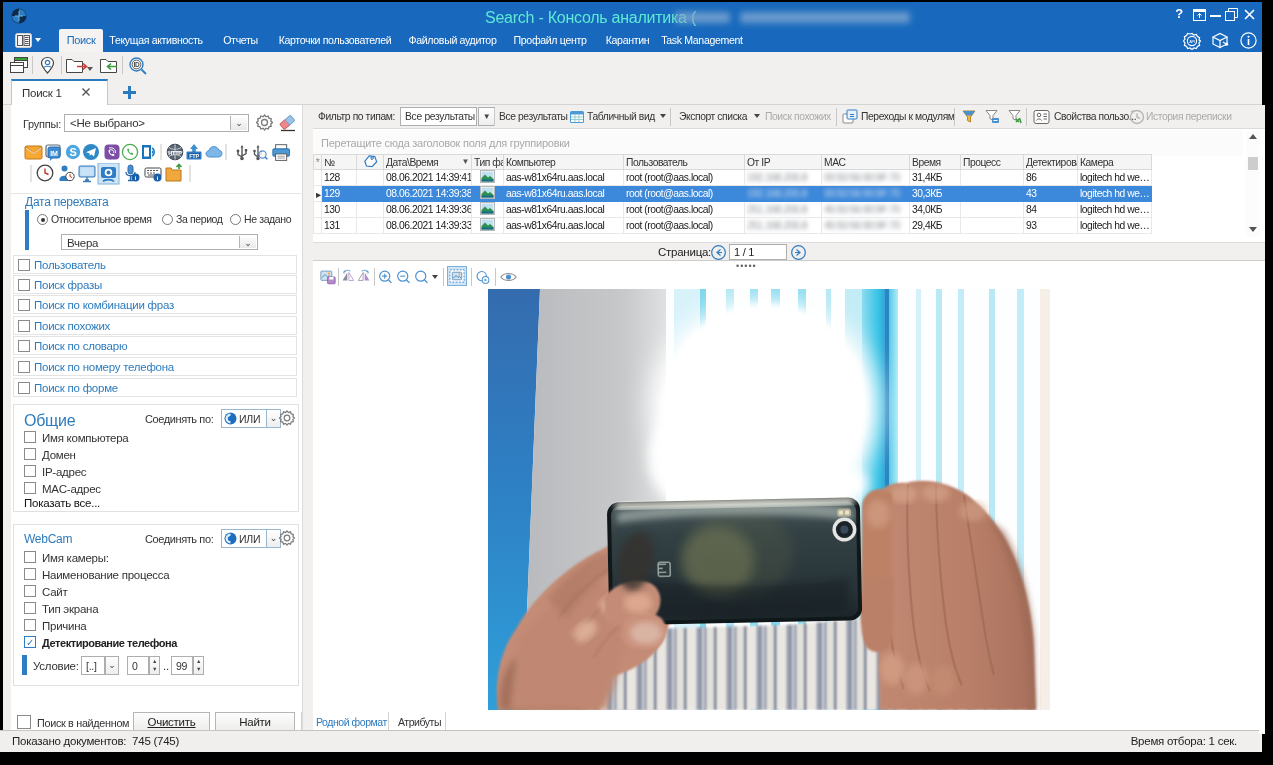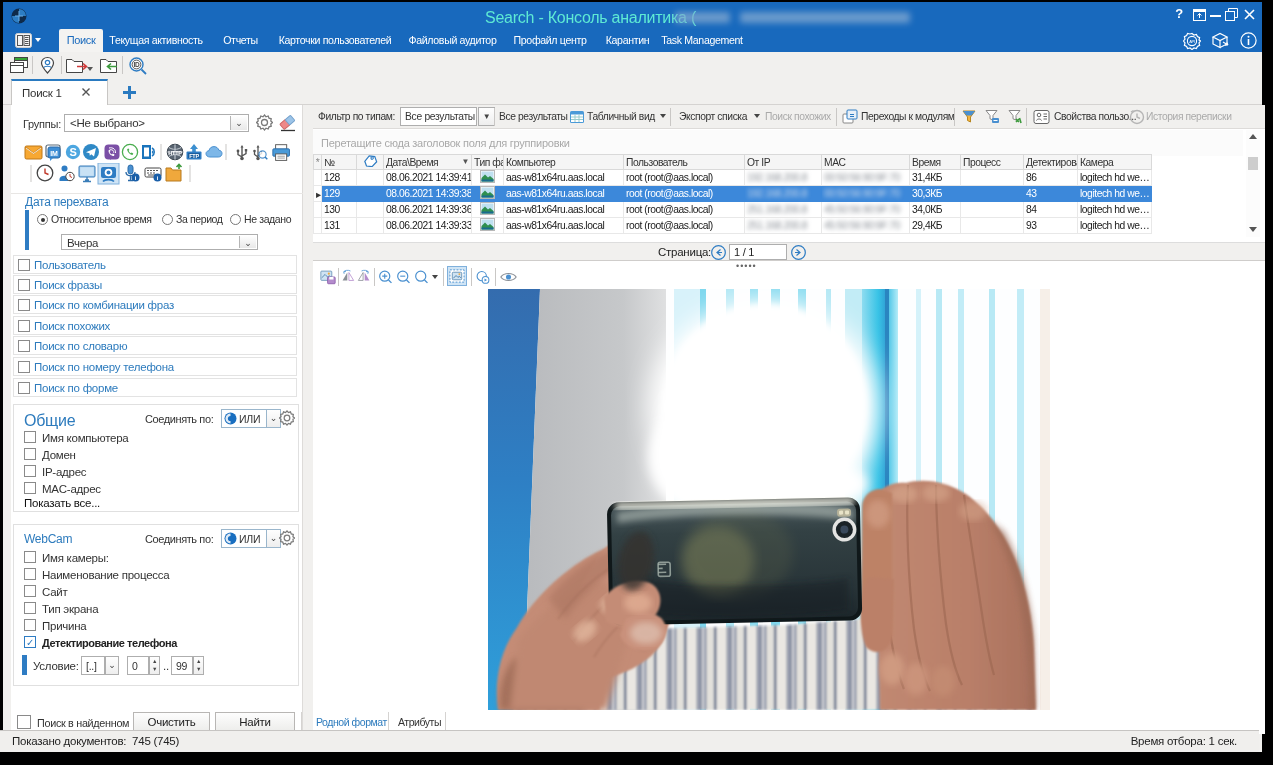--- a/index.html
+++ b/index.html
@@ -411,21 +411,21 @@
       <div class="combo" style="left:135px;top:131px;width:11px;height:19px;background:linear-gradient(#fefefe,#eee);text-align:center;font-size:5.5px;line-height:8px;color:#444;">▲<br>▼</div>
       <span class="slab" style="left:149px;top:135px;">..</span>
       <div class="combo" style="left:157px;top:131px;width:22px;height:19px;">
           <span style="position:absolute;left:4px;top:3px;font-size:10.5px;color:#333;">99</span>
         </div>
       <div class="combo" style="left:179px;top:131px;width:11px;height:19px;background:linear-gradient(#fefefe,#eee);text-align:center;font-size:5.5px;line-height:8px;color:#444;">▲<br>▼</div>
     </div>
     
     <span class="cb abs" style="left:6px;top:610px;width:14px;height:14px;"></span>
     <span class="slab" style="left:26px;top:612px;font-size:10.8px;white-space:nowrap;letter-spacing:-0.3px;">Поиск в найденном</span>
-    <div class="abs" style="left:122px;top:607px;width:77px;height:21px;background:linear-gradient(#fdfdfd,#ececea);border:1px solid #b8b6b4;text-align:center;line-height:19px;font-size:11.5px;color:#222;">Очистить</div>
+    <div class="abs" style="left:122px;top:607px;width:77px;height:21px;background:linear-gradient(#fdfdfd,#ececea);border:1px solid #b8b6b4;text-align:center;line-height:19px;font-size:11.5px;color:#222;text-decoration:underline;">Очистить</div>
     <div class="abs" style="left:204px;top:607px;width:80px;height:21px;background:linear-gradient(#fdfdfd,#ececea);border:1px solid #b8b6b4;text-align:center;line-height:19px;font-size:11.5px;color:#222;">Найти</div>
   </div>
   <div id="rpane">
     <div id="filterbar">
       <span class="abs" style="left:5px;top:6px;">Фильтр по типам:</span>
       <div class="combo" style="left:87px;top:2px;width:77px;height:19px;">
           <span style="position:absolute;left:4px;top:3px;font-size:10.3px;letter-spacing:-0.3px;">Все результаты</span>
         </div>
       <div class="combo" style="left:165px;top:2px;width:17px;height:19px;text-align:center;font-size:8px;line-height:17px;color:#444;background:linear-gradient(#fefefe,#eee);">▼</div>
       <div class="tsep" style="left:181px;top:3px;"></div>

